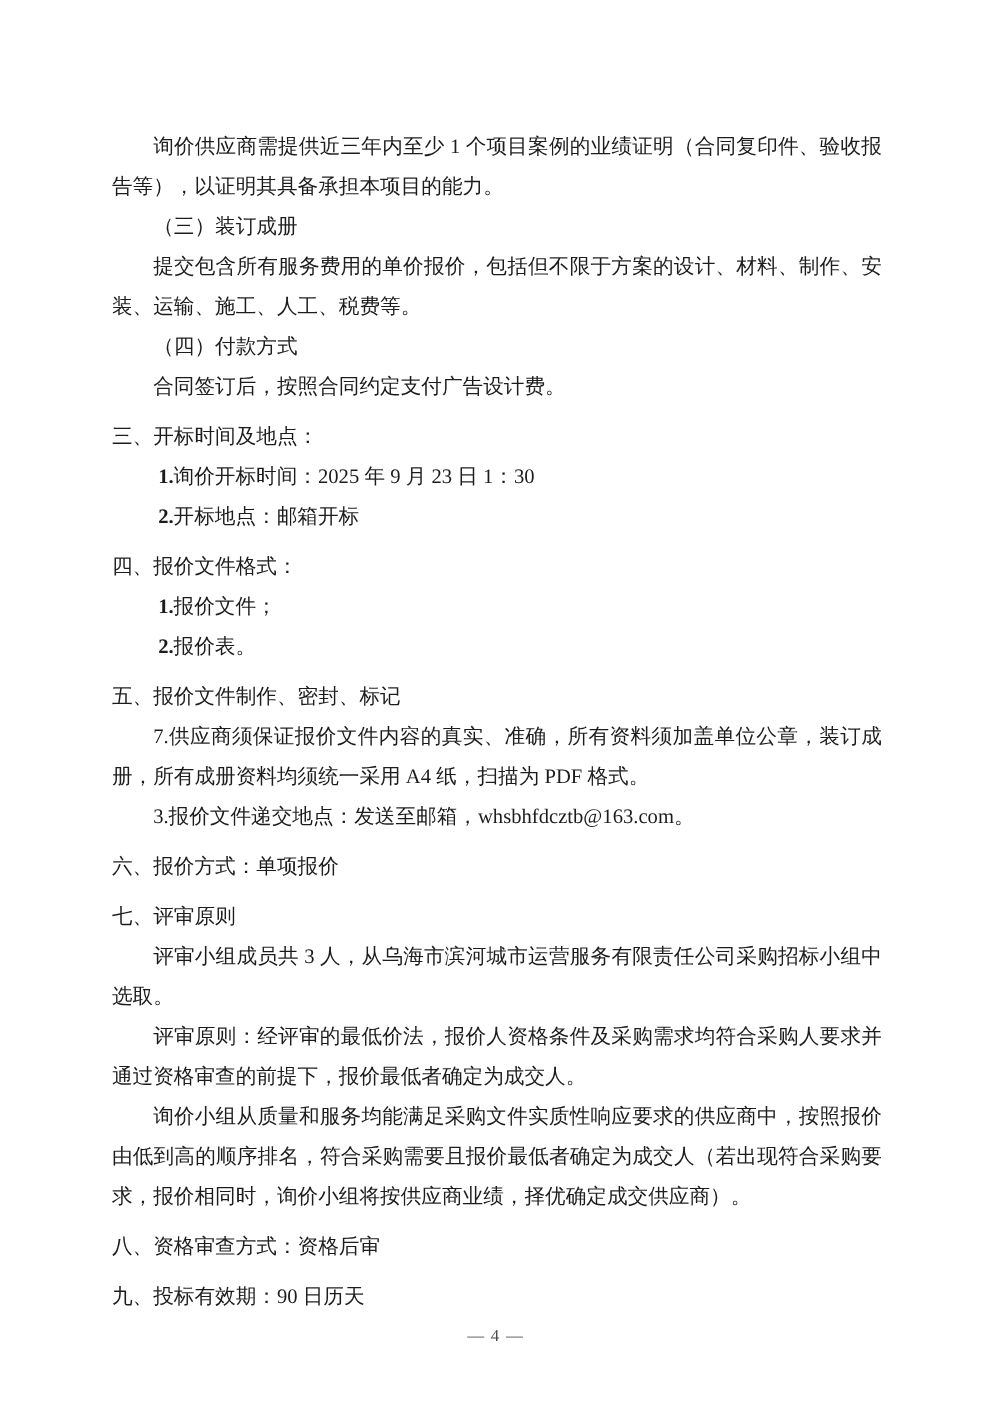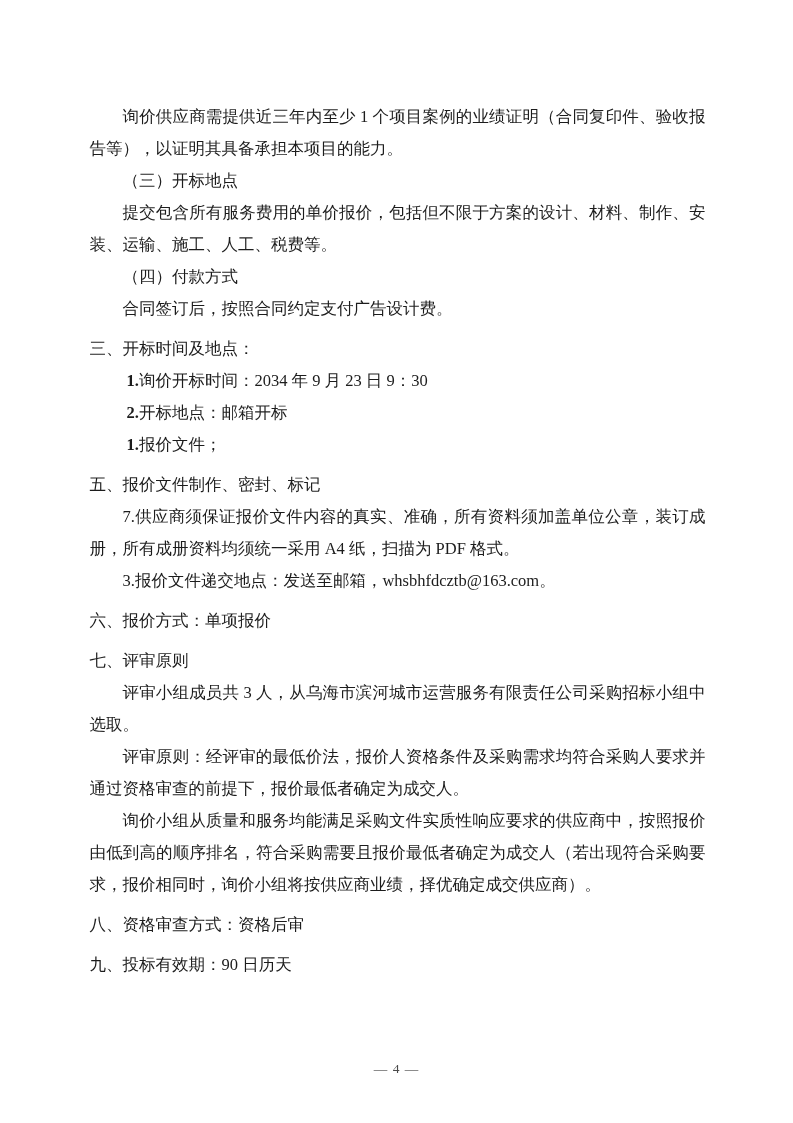--- a/index.html
+++ b/index.html
@@ -48,43 +48,47 @@
   }
 </style>
 </head>
 <body>
 
 <div class="page">
   <div class="content">
 
     <p class="para">询价供应商需提供近三年内至少 1 个项目案例的业绩证明（合同复印件、验收报告等），以证明其具备承担本项目的能力。</p>
 
-    <p class="subhead">（三）开标地点</p>
+    <p class="subhead">（三）装订成册</p>
 
     <p class="para">提交包含所有服务费用的单价报价，包括但不限于方案的设计、材料、制作、安装、运输、施工、人工、税费等。</p>
 
     <p class="subhead">（四）付款方式</p>
 
     <p class="para">合同签订后，按照合同约定支付广告设计费。</p>
 
     <p class="heading">三、开标时间及地点：</p>
 
     <p class="item">
-      <span class="num">1.</span><span>询价开标时间：2034 年 9 月 23 日 9：30</span>
+      <span class="num">1.</span><span>询价开标时间：2025 年 9 月 23 日 1：30</span>
     </p>
 
     <p class="item">
       <span class="num">2.</span><span>开标地点：邮箱开标</span>
     </p>
 
+    <p class="heading">四、报价文件格式：</p>
 
     <p class="item">
       <span class="num">1.</span><span>报价文件；</span>
     </p>
 
+    <p class="item">
+      <span class="num">2.</span><span>报价表。</span>
+    </p>
 
     <p class="heading">五、报价文件制作、密封、标记</p>
 
     <p class="para">7.供应商须保证报价文件内容的真实、准确，所有资料须加盖单位公章，装订成册，所有成册资料均须统一采用 A4 纸，扫描为 PDF 格式。</p>
 
     <p class="para"><span>3.报价文件递交地点：发送至邮箱，</span><span>whsbhfdcztb@163.com</span><span>。</span></p>
 
     <p class="heading">六、报价方式：单项报价</p>
 
     <p class="heading">七、评审原则</p>

